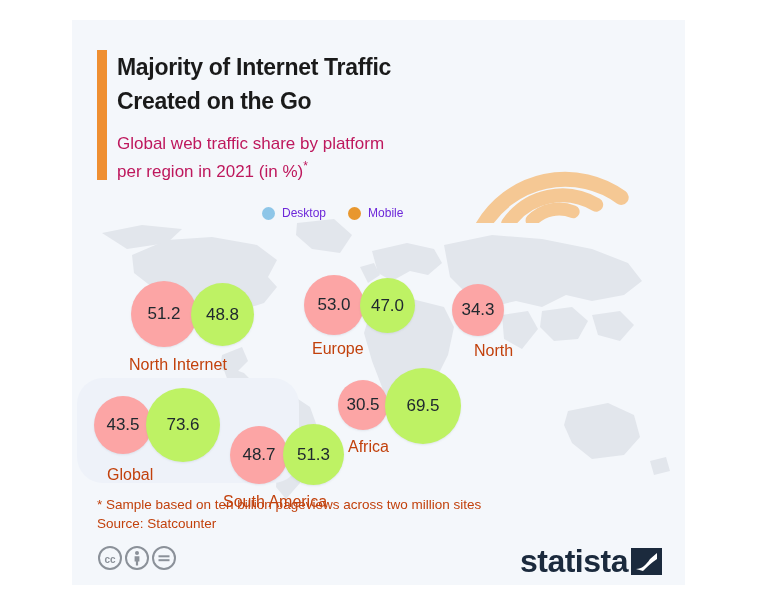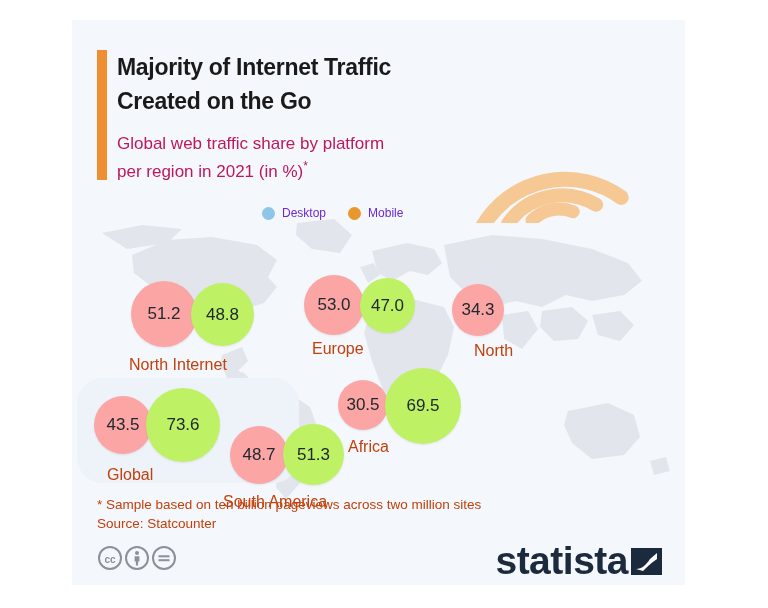--- a/index.html
+++ b/index.html
@@ -163,21 +163,21 @@
   }
   .statista-logo {
     position: absolute;
     right: 0;
     top: 0;
     display: flex;
     align-items: center;
     gap: 3px;
   }
   .statista-word {
-    font-size: 39px;
+    font-size: 32px;
     font-weight: bold;
     color: #1b2a3d;
     letter-spacing: -0.5px;
     line-height: 32px;
   }
 </style>
 </head>
 <body>
 
 <div id="infographic">

